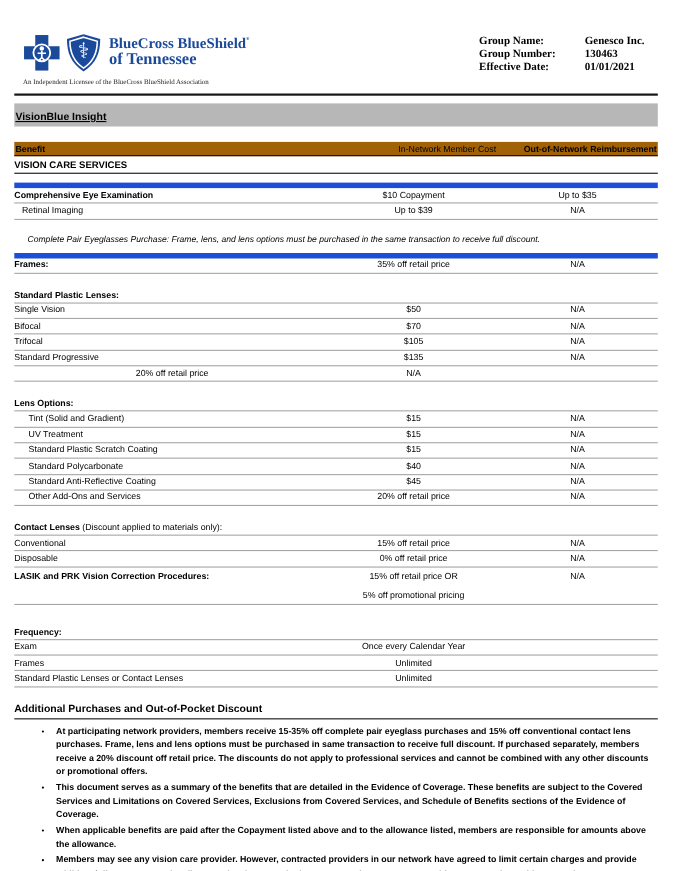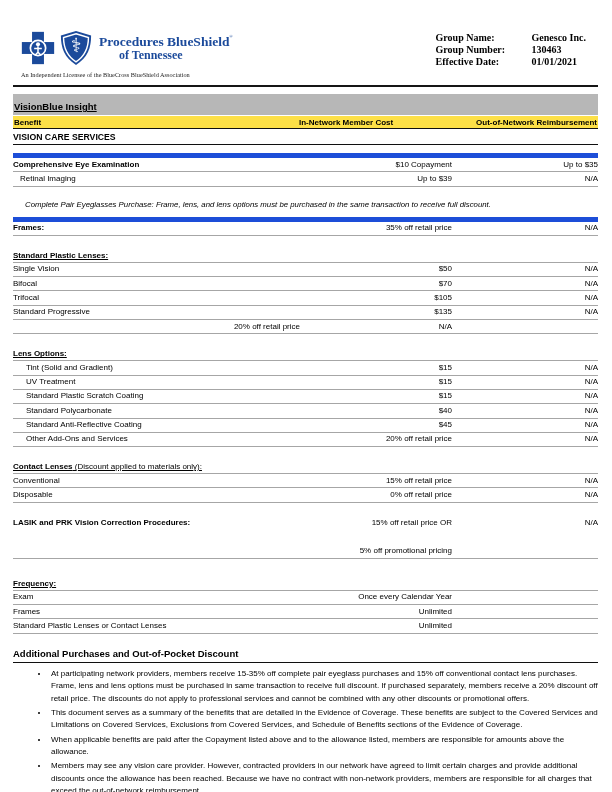--- a/index.html
+++ b/index.html
@@ -11,57 +11,57 @@
   }
 
   
   .hdr { display:flex; justify-content:space-between; align-items:flex-start; }
   .brand { display:flex; flex-direction:column; }
   .brand-row { display:flex; align-items:center; gap:5px; padding-left:8px; }
   .logo-cross { width:34px; height:34px; position:relative; }
   .logo-shield { width:32px; height:36px; }
   .brand-text { font-family:"Liberation Serif", serif; font-weight:bold; color:#1b4a9b; line-height:1.02; padding-left:2px; }
   .brand-line1 { font-size:13.5px; }
-  .brand-line2 { font-size:12px;margin-left:20px; }
+  .brand-line2 { font-size:15px; }
   .tagline { font-family:"Liberation Serif", serif; font-size:6.3px; color:#1f1f1f; margin-top:5px; padding-left:8px; }
   .reg { font-size:4px; color:#1b4a9b; vertical-align:top; }
 
   .group-info { margin-top:2px; margin-right:12px; font-family:"Liberation Serif", serif; font-weight:bold; font-size:10px; }
   .gi-row { display:grid; grid-template-columns:96px auto; line-height:1.18; }
 
   .hdr-rule { border:none; border-top:2px solid #151515; margin-top:7px; }
 
   
   .title-bar { background:#b7b7b7; margin-top:7px; padding:2px 7px 1px 1px; }
   .title-bar span { font-weight:bold; font-size:9.5px; text-decoration:underline; }
-  .col-bar { background:#fde047; margin-top:1px; padding:2px 1px 1px 1px; border-bottom:1.5px solid #101010; }
+  .col-bar { background:#a16207; margin-top:14px; padding:2px 1px 1px 1px; border-bottom:1.5px solid #101010; }
   .grid3 { display:grid; grid-template-columns:1fr 152px 146px; align-items:baseline; }
   .col-bar .c1 { font-weight:bold; font-size:8px; }
-  .col-bar .c2 { font-weight:bold; font-size:8px; text-align:left; }
+  .col-bar .c2 { font-weight:normal; font-size:8px; text-align:right; }
   .col-bar .c3 { font-weight:bold; font-size:8px; text-align:right; }
 
   .section-title { font-weight:bold; font-size:8.7px; padding:3px 0 2px 0; border-bottom:1.5px solid #101010; }
 
   
   .grp { margin-top:8px; }
   .grp.bt { border-top:5px solid #1d4ed8; }
   .gap { margin-top:12px; }
   .row { border-bottom:1px solid #a6a6a6; padding:2.5px 0 2px 0; font-size:8px; line-height:1.1; }
-  .row .c2, .row .c3 { text-align:right; }
+  .row .c2, .row .c3 { text-align:center; }
   .lbl-b { font-weight:bold; }
   .ind1 { padding-left:7px; }
   .ind2 { padding-left:13px; }
-  .hdr-row { border-bottom:1px solid #a6a6a6; padding:3px 0 2px 0; font-size:8px; font-weight:bold;text-decoration:underline; }
+  .hdr-row { border-bottom:1px solid #a6a6a6; padding:3px 0 2px 0; font-size:8px; font-weight:bold; }
   .note { font-style:italic; font-size:7.8px; margin:13px 0 2px 0;padding-left:12px; }
-  .two-line { display:flex; flex-direction:column; gap:19px; }
+  .two-line { display:flex; flex-direction:column; gap:9px; }
 
   
   .foot-head { font-weight:bold; font-size:9.5px; margin-top:14px; padding-bottom:3px; border-bottom:1.5px solid #101010; }
   ul.bullets { margin:5px 0 0 36px; }
-  ul.bullets li { font-size:8px; line-height:1.55; margin-bottom:2px; padding-left:2px; }
+  ul.bullets li { font-size:8px; line-height:1.55; margin-bottom:2px; padding-left:2px;font-weight:bold; }
 </style>
 </head>
 <body>
 
 <div class="page">
 
   <div class="hdr">
     <div class="brand">
       <div class="brand-row">
         <span class="logo-cross">
@@ -74,21 +74,21 @@
           </svg>
         </span>
         <span class="logo-shield">
           <svg width="32" height="36" viewBox="0 0 36 40">
             <path d="M18 1 L35 6 C35 20 31 31 18 39 C5 31 1 20 1 6 Z" fill="#1b4a9b"></path>
             <path d="M18 4 L32 8.2 C32 19.5 28.5 28.8 18 35.6 C7.5 28.8 4 19.5 4 8.2 Z" fill="#1b4a9b" stroke="#ffffff" stroke-width="1.6"></path>
             <text x="18" y="25" text-anchor="middle" font-size="22" fill="#ffffff" font-family="DejaVu Sans, sans-serif">⚕</text>
           </svg>
         </span>
         <span class="brand-text">
-          <div class="brand-line1"><span>Procedures BlueShield</span><span class="reg">®</span></div>
+          <div class="brand-line1"><span>BlueCross BlueShield</span><span class="reg">®</span></div>
           <div class="brand-line2">of Tennessee</div>
         </span>
       </div>
       <div class="tagline">An Independent Licensee of the BlueCross BlueShield Association</div>
     </div>
 
     <div class="group-info">
       <div class="gi-row">
         <span>Group Name:</span>
         <span>Genesco Inc.</span>
@@ -209,21 +209,21 @@
       <span class="c2">15% off retail price</span>
       <span class="c3">N/A</span>
     </div>
     <div class="row grid3">
       <span class="c1">Disposable</span>
       <span class="c2">0% off retail price</span>
       <span class="c3">N/A</span>
     </div>
   </div>
 
-  <div class="grp" style="margin-top:14px">
+  <div class="grp" style="margin-top:2px">
     <div class="row grid3" style="align-items:start">
       <span class="c1 lbl-b">LASIK and PRK Vision Correction Procedures:</span>
       <span class="c2 two-line">
         <span>15% off retail price OR</span>
         <span>5% off promotional pricing</span>
       </span>
       <span class="c3">N/A</span>
     </div>
   </div>
 

